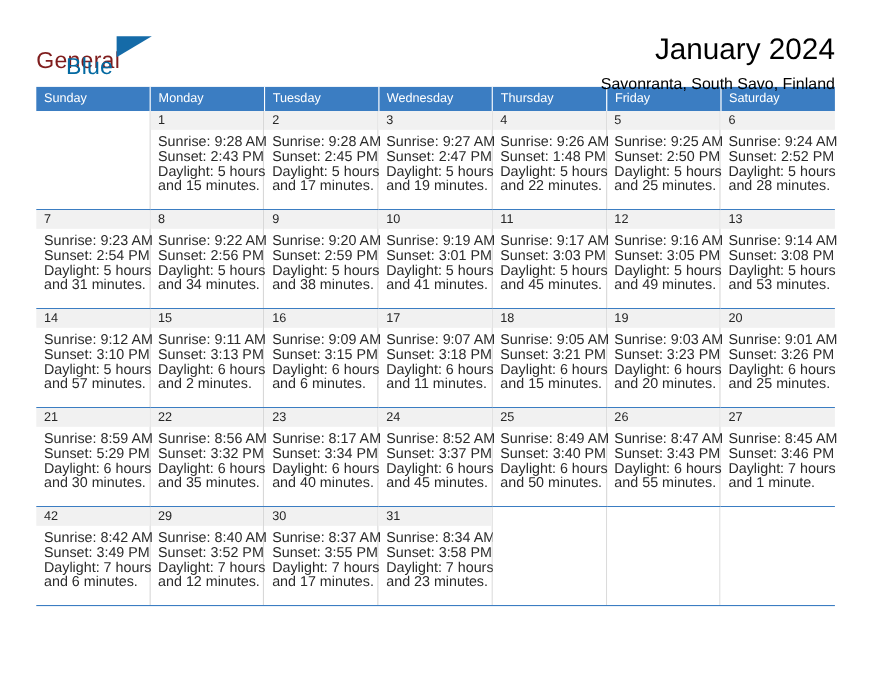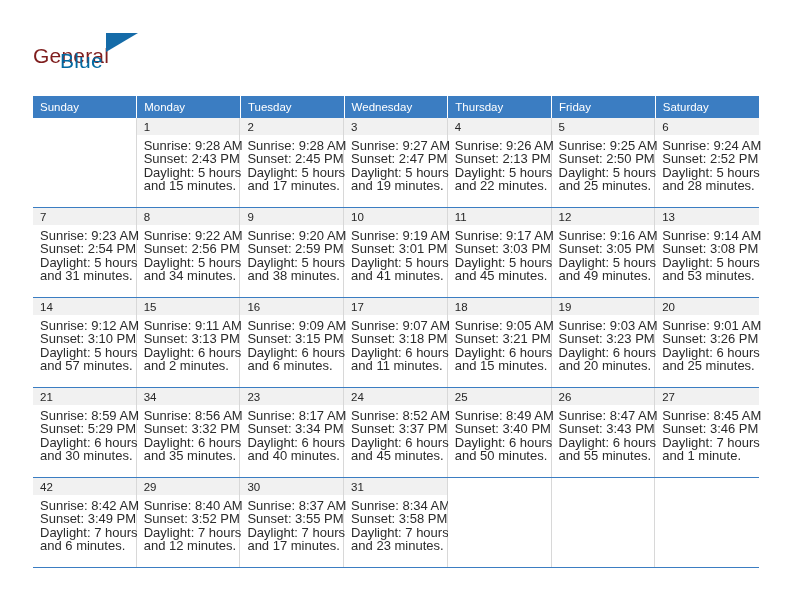--- a/index.html
+++ b/index.html
@@ -78,21 +78,21 @@
   .title-sub {
     font-size: 14.5px;
     line-height: 20px;
     margin-top: 6px;
     color: #000000;
     white-space: nowrap;
   }
 
   
   .calendar {
-    margin-top: 24px;
+    margin-top: 7px;
     width: 726px;
     border-collapse: collapse;
     table-layout: fixed;
   }
   .calendar th {
     background: #3b7dc2;
     color: #ffffff;
     font-size: 11.5px;
     font-weight: normal;
     text-align: left;
@@ -151,20 +151,24 @@
 </head>
 <body>
 
 <div class="page">
 
   <div class="header">
     <div class="brand">
       <span class="brand-general">General</span>
       <span class="brand-triangle"></span>
       <span class="brand-blue">Blue</span>
+    </div>
+    <div class="titles">
+      <div class="title-main">January 2024</div>
+      <div class="title-sub">Savonranta, South Savo, Finland</div>
     </div>
   </div>
 
   <table class="calendar">
     <thead>
       <tr>
         <th>Sunday</th>
         <th>Monday</th>
         <th>Tuesday</th>
         <th>Wednesday</th>
@@ -211,21 +215,21 @@
                 <div>Daylight: 5 hours</div>
                 <div>and 19 minutes.</div>
               </div>
             </div>
           </td>
           <td>
             <div class="cell">
               <div class="daynum-band">4</div>
               <div class="details">
                 <div>Sunrise: 9:26 AM</div>
-                <div>Sunset: 2:13 PM</div>
+                <div>Sunset: 1:48 PM</div>
                 <div>Daylight: 5 hours</div>
                 <div>and 22 minutes.</div>
               </div>
             </div>
           </td>
           <td>
             <div class="cell">
               <div class="daynum-band">5</div>
               <div class="details">
                 <div>Sunrise: 9:25 AM</div>
@@ -412,21 +416,21 @@
               <div class="details">
                 <div>Sunrise: 8:59 AM</div>
                 <div>Sunset: 5:29 PM</div>
                 <div>Daylight: 6 hours</div>
                 <div>and 30 minutes.</div>
               </div>
             </div>
           </td>
           <td>
             <div class="cell">
-              <div class="daynum-band">34</div>
+              <div class="daynum-band">22</div>
               <div class="details">
                 <div>Sunrise: 8:56 AM</div>
                 <div>Sunset: 3:32 PM</div>
                 <div>Daylight: 6 hours</div>
                 <div>and 35 minutes.</div>
               </div>
             </div>
           </td>
           <td>
             <div class="cell">

